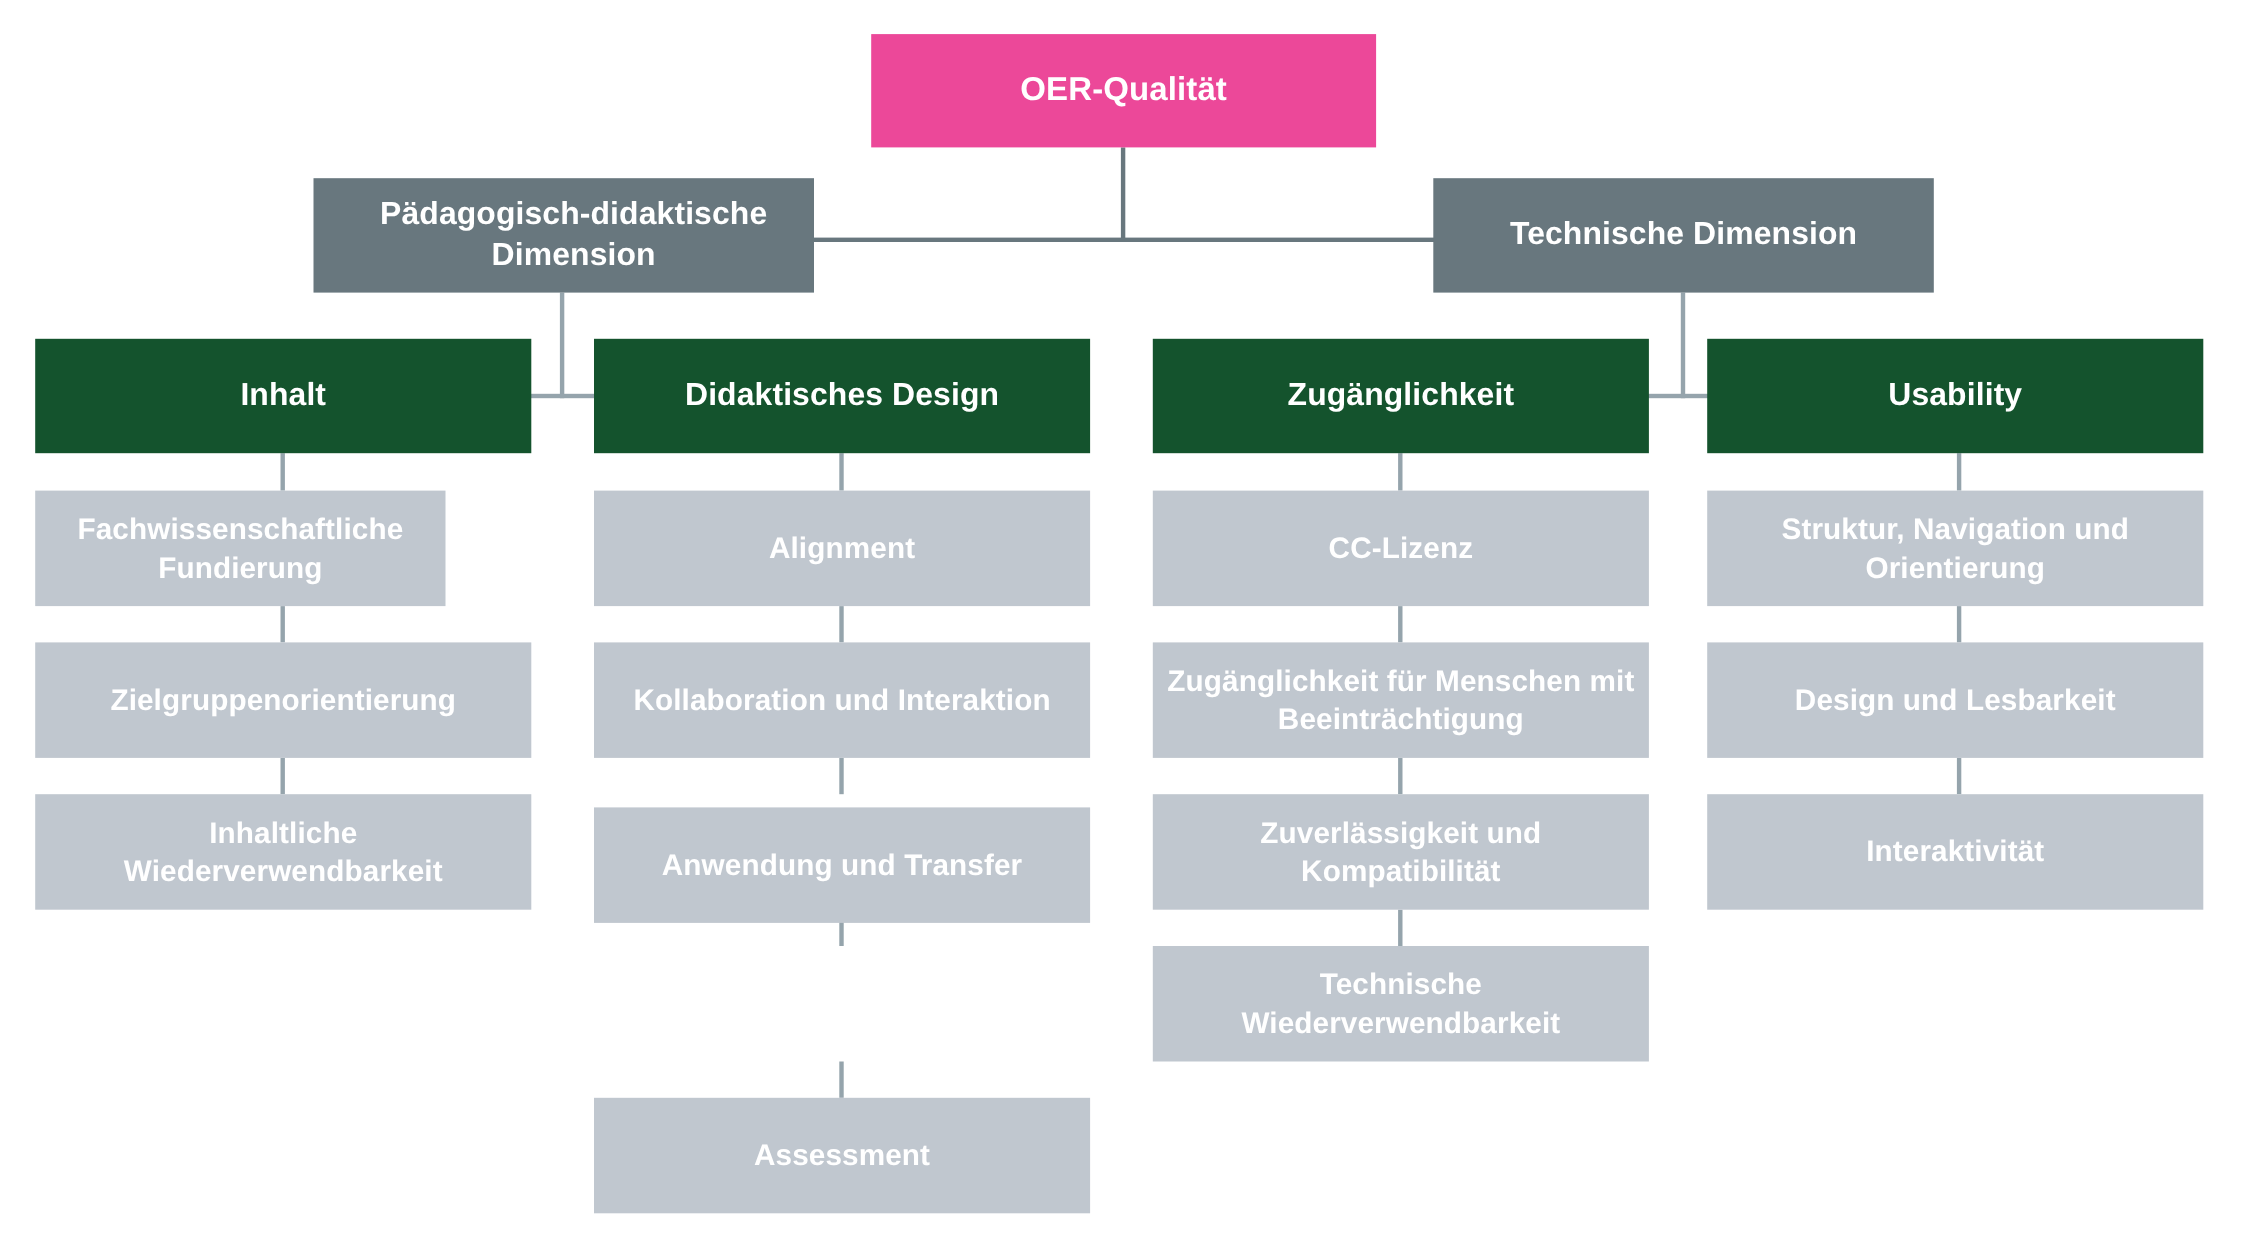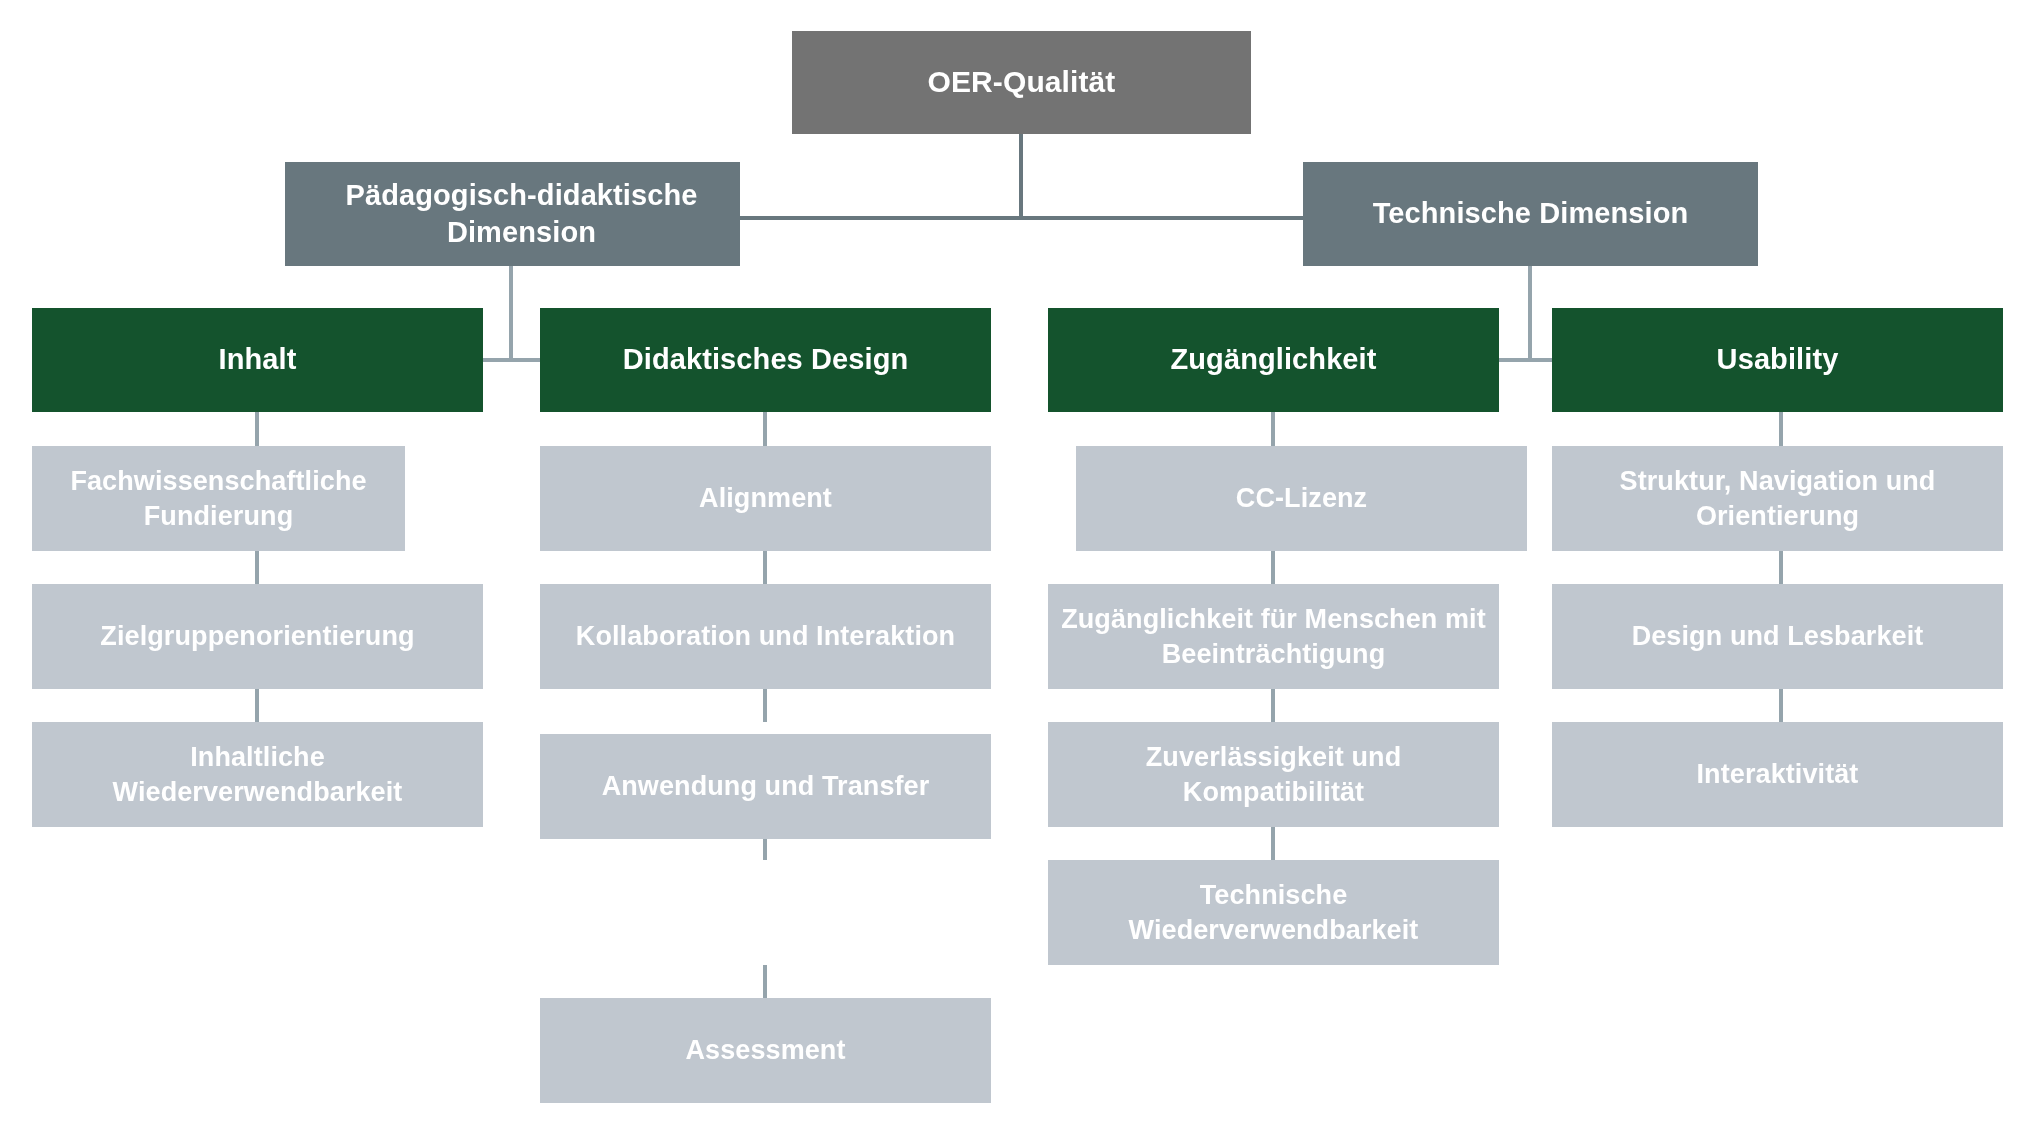--- a/index.html
+++ b/index.html
@@ -24,21 +24,21 @@
     justify-content: center;
     text-align: center;
     color: #ffffff;
     font-weight: bold;
     line-height: 1.28;
     box-sizing: border-box;
     padding: 4px 10px;
     z-index: 3;
   }
   .node-root {
-    background: #737373;
+    background: #ec4899;
     font-size: 30px;
     letter-spacing: 0.1px;
   }
   .node-dimension {
     background: #68777e;
     font-size: 29px;
     letter-spacing: 0.1px;
   }
   .node-category {
     background: #14532d;
@@ -104,21 +104,21 @@
 
   <div class="node node-leaf" style="left:32px; top:446px; width:373px; height:105px;">Fachwissenschaftliche Fundierung</div>
   <div class="node node-leaf" style="left:32px; top:584px; width:451px; height:105px;">Zielgruppenorientierung</div>
   <div class="node node-leaf" style="left:32px; top:722px; width:451px; height:105px;">Inhaltliche Wiederverwendbarkeit</div>
 
   <div class="node node-leaf" style="left:540px; top:446px; width:451px; height:105px;">Alignment</div>
   <div class="node node-leaf" style="left:540px; top:584px; width:451px; height:105px;">Kollaboration und Interaktion</div>
   <div class="node node-leaf" style="left:540px; top:722px; width:451px; height:105px;margin-top:12px;">Anwendung und Transfer</div>
   <div class="node node-leaf" style="left:540px; top:998px; width:451px; height:105px;">Assessment</div>
 
-  <div class="node node-leaf" style="left:1076px; top:446px; width:451px; height:105px;">CC-Lizenz</div>
+  <div class="node node-leaf" style="left:1048px; top:446px; width:451px; height:105px;">CC-Lizenz</div>
   <div class="node node-leaf" style="left:1048px; top:584px; width:451px; height:105px;">Zugänglichkeit für Menschen mit Beeinträchtigung</div>
   <div class="node node-leaf" style="left:1048px; top:722px; width:451px; height:105px;">Zuverlässigkeit und Kompatibilität</div>
   <div class="node node-leaf" style="left:1048px; top:860px; width:451px; height:105px;">Technische Wiederverwendbarkeit</div>
 
   <div class="node node-leaf" style="left:1552px; top:446px; width:451px; height:105px;">Struktur, Navigation und Orientierung</div>
   <div class="node node-leaf" style="left:1552px; top:584px; width:451px; height:105px;">Design und Lesbarkeit</div>
   <div class="node node-leaf" style="left:1552px; top:722px; width:451px; height:105px;">Interaktivität</div>
 
 </div>
 

